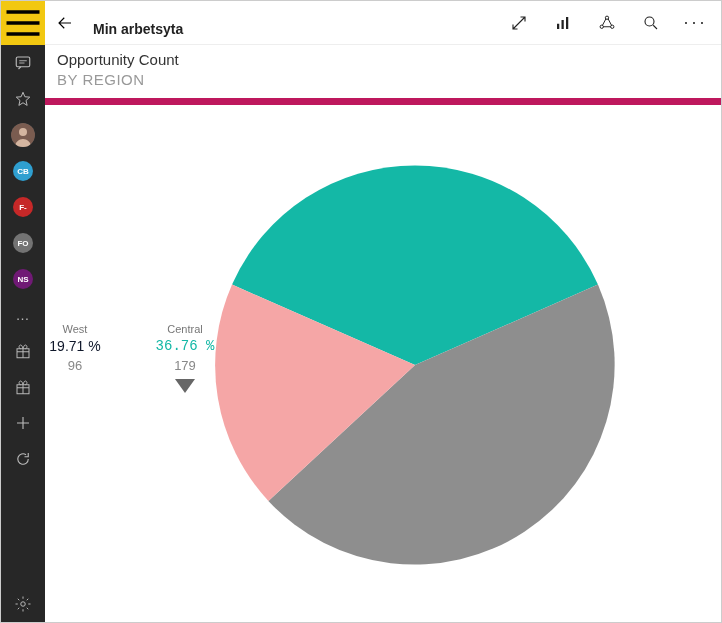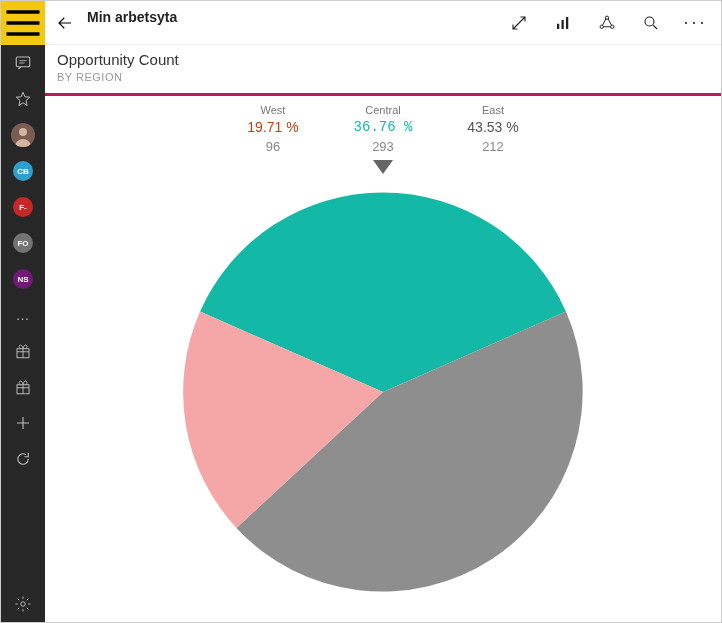--- a/index.html
+++ b/index.html
@@ -58,47 +58,47 @@
       flex: 1;
       display: flex; flex-direction: column;
       min-width: 0;
     }
     .header {
       height: 44px;
       display: flex; align-items: center;
       border-bottom: 1px solid #eee;
       padding: 0 6px;
     }
-    .header-left { display: flex; align-items: flex-start; gap: 4px; }
+    .header-left { display: flex; align-items: flex-end; gap: 10px; }
     .header-title { font-size: 14px; font-weight: 600; color: #222; margin-left: 4px; }
     .header-icons { margin-left: auto; display: flex; gap: 24px; align-items: center; padding-right: 10px; }
     .hicon { width: 20px; height: 20px; display:flex; align-items:center; justify-content:center; cursor:pointer; color:#333; }
     .hicon svg { width: 18px; height: 18px; }
     .back-btn { width: 28px; height: 28px; display:flex;align-items:center;justify-content:center; cursor:pointer; }
     .subheader {
       padding: 6px 8px 10px 12px;
-      border-bottom: 3px solid #be185d;
+      border-bottom: 7px solid #be185d;
     }
     .chart-title { font-size: 15px; color: #333; font-weight: 400; margin-bottom: 3px;}
-    .chart-subtitle { font-size: 11px; color: #999; letter-spacing: 0.5px; text-transform: uppercase; }
+    .chart-subtitle { font-size: 15px; color: #999; letter-spacing: 0.5px; text-transform: uppercase; }
     .chart-area {
       flex: 1;
-      display: flex; flex-direction: column; align-items: center;
+      display: flex; align-items: center;
       padding: 8px 0 20px 0;
       overflow: hidden;
     }
     .legend {
       display: flex; gap: 50px; justify-content: center;
       position: relative;
     }
     .legend-col { text-align: center; min-width: 60px; }
     .lg-name { font-size: 11px; color: #777; margin-bottom: 3px; }
     .lg-pct { font-size: 14px; font-weight: 400; margin-bottom: 4px; }
     .lg-cnt { font-size: 13px; color: #888; }
-    .lg-west  .lg-pct { color: #c2410c; }
+    .lg-west  .lg-pct { color: #0f172a; }
     .lg-central .lg-pct { color: #14b8a6; font-family: Liberation Mono, monospace; }
     .lg-east  .lg-pct { color: #555; }
     .pointer {
       width: 0; height: 0;
       border-left: 10px solid transparent;
       border-right: 10px solid transparent;
       border-top: 14px solid #666;
       margin-top: 6px;
     }
     .pie-wrap { margin-top: 18px; }
@@ -236,30 +236,25 @@
   <div class="chart-area">
     <div class="legend">
       <div class="legend-col lg-west">
         <div class="lg-name">West</div>
         <div class="lg-pct">19.71 %</div>
         <div class="lg-cnt">96</div>
       </div>
       <div class="legend-col lg-central">
         <div class="lg-name">Central</div>
         <div class="lg-pct">36.76 %</div>
-        <div class="lg-cnt">293</div>
+        <div class="lg-cnt">179</div>
         <div style="display:flex;justify-content:center;">
             <div class="pointer"></div>
           </div>
       </div>
-      <div class="legend-col lg-east">
-        <div class="lg-name">East</div>
-        <div class="lg-pct">43.53 %</div>
-        <div class="lg-cnt">212</div>
-      </div>
     </div>
 
     <div class="pie-wrap">
       <svg class="pie" viewBox="0 0 200 200">
         <g transform="translate(100,100)">
 
           <path d="M 0 0 L -91.48 -40.2 A 100 100 0 0 1 91.48 -40.2 Z" fill="#14b8a6"></path>
 
           <path d="M 0 0 L 91.48 -40.2 A 100 100 0 0 1 -73.3 68.0 Z" fill="#8e8e8e"></path>
 

